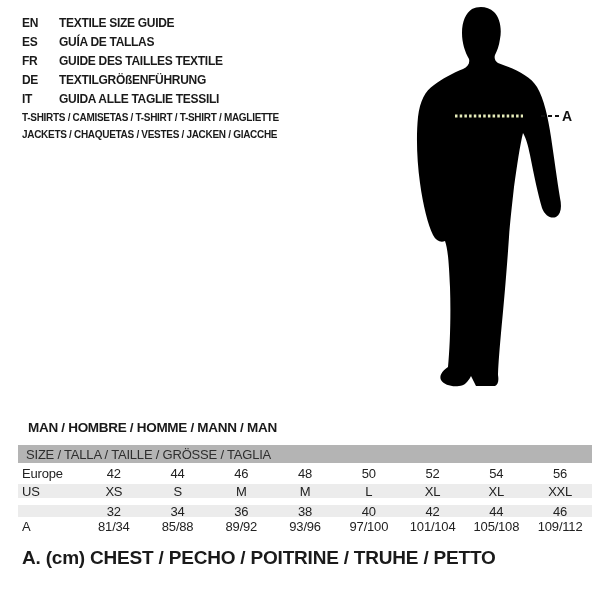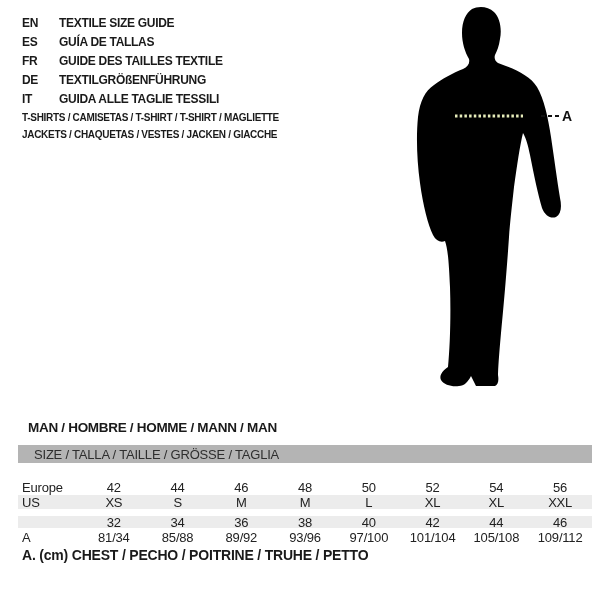--- a/index.html
+++ b/index.html
@@ -18,32 +18,32 @@
               font-weight:bold; font-size:10px; letter-spacing:-0.3px; line-height:17px; }
   
   .figure { position:absolute; left:408px; top:5px; }
   
   .section-title { position:absolute; left:28px; top:420px;
                    font-weight:bold; font-size:13.5px; letter-spacing:-0.3px; }
   
   .size-table { position:absolute; left:18px; top:445px; width:574px;
                 font-size:13px; letter-spacing:-0.2px; color:#222; }
   .t-header { height:18px; background:var(--header-bg,#b4b4b4);
-              display:flex; align-items:center; padding-left:16px; color:#2e2e2e; }
+              display:flex; align-items:center; padding-left:8px; color:#2e2e2e; }
   .t-row { display:flex; align-items:center; }
   .t-row.shaded { background:var(--shaded-row-bg,#ececec); }
-  .row-europe { height:32px;align-items:flex-end; }
+  .row-europe { height:21px; }
   .row-us { height:14px; }
   .row-uk { height:12px;margin-top:7px; }
   .row-a { height:18px; }
   .t-label { width:60px; padding-left:4px; }
   .t-cell { flex:1; text-align:center; }
   
   .footnote { position:absolute; left:22px; top:547px;
-              font-weight:bold; font-size:14px; letter-spacing:-0.2px; }
+              font-weight:bold; font-size:19px; letter-spacing:-0.2px; }
 </style>
 </head>
 <body>
 
 <div class="page">
 
   <div class="lang-list">
     <div class="lang-row">
       <span class="lang-code">EN</span>
       <span class="lang-label">TEXTILE SIZE GUIDE</span>

